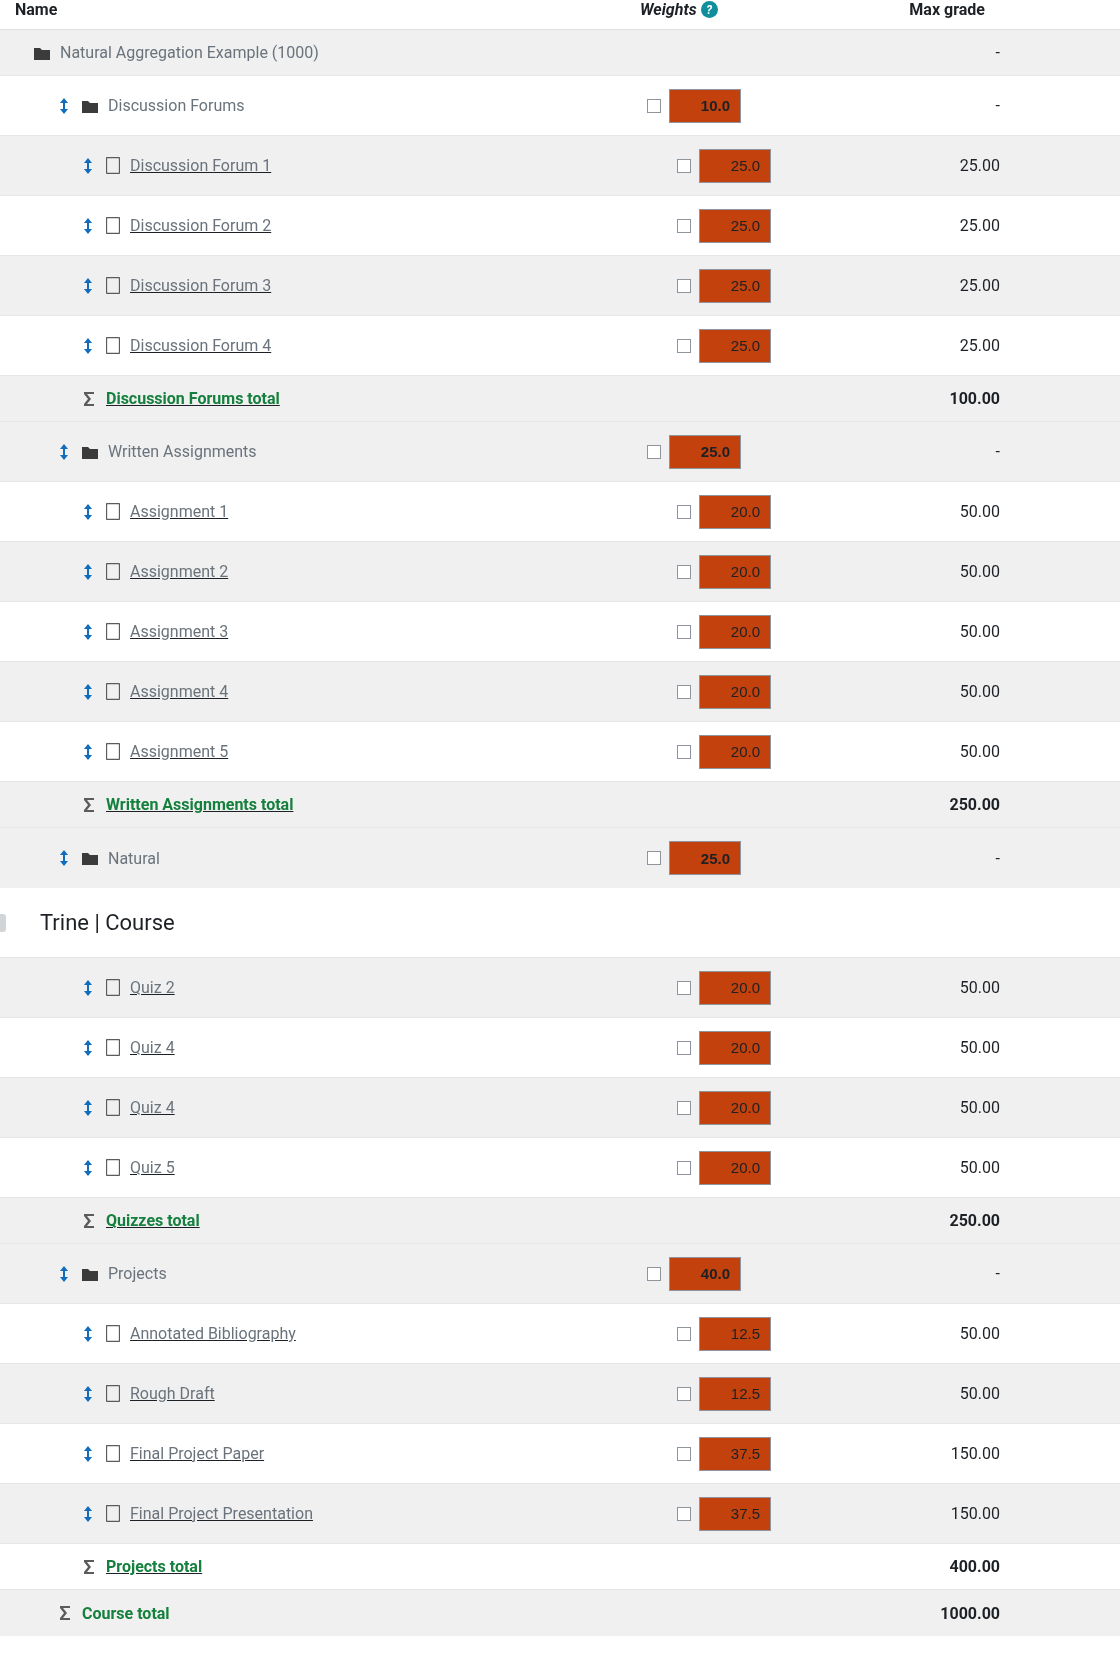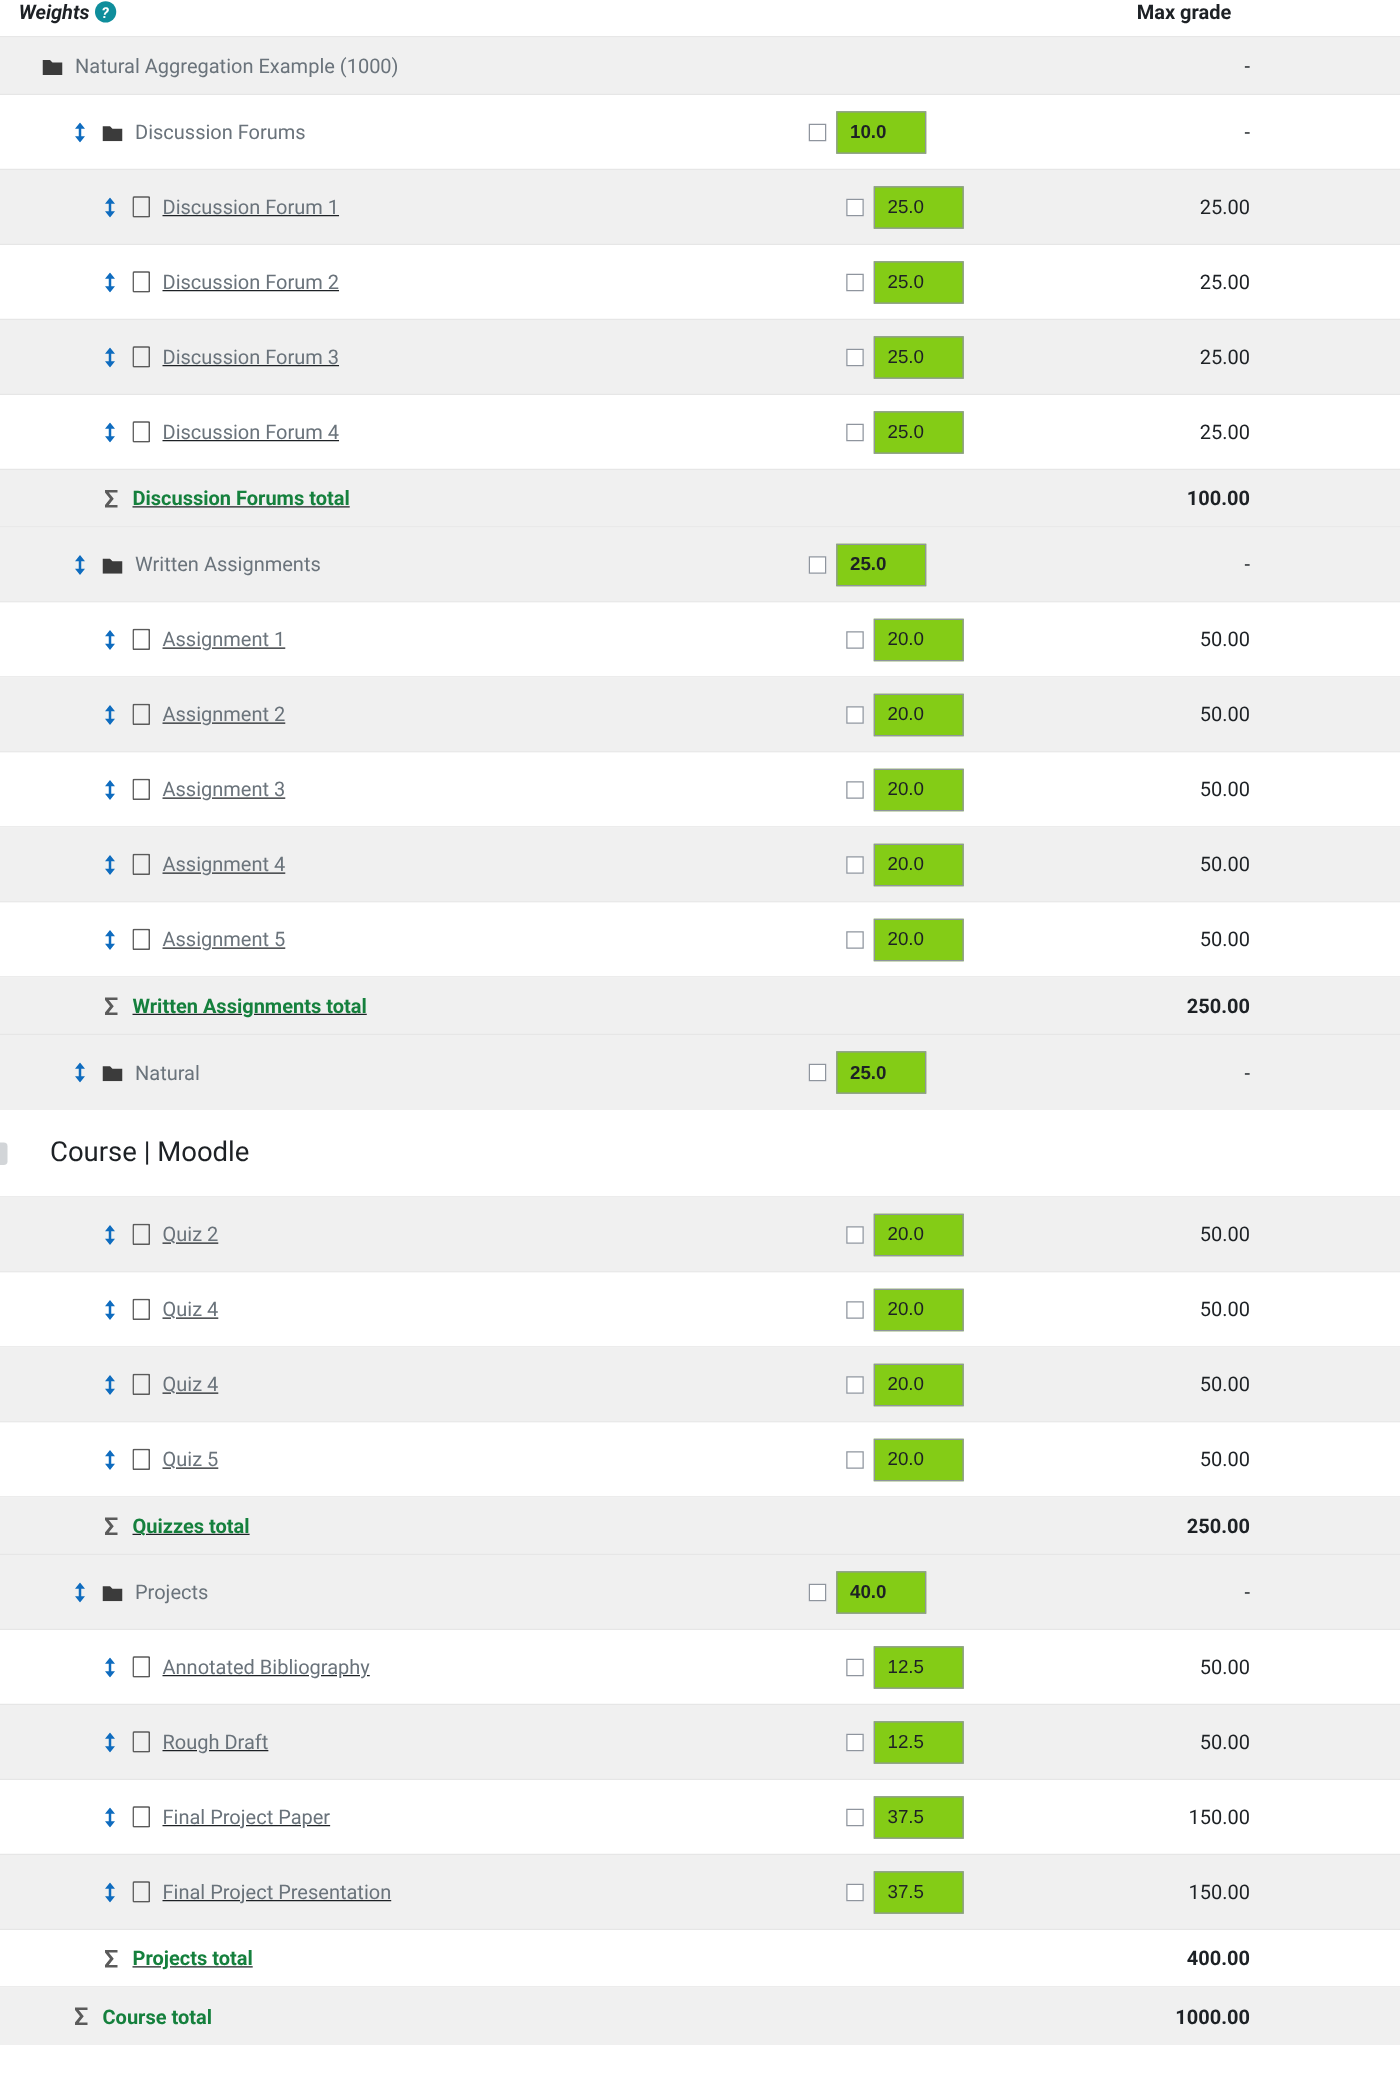--- a/index.html
+++ b/index.html
@@ -72,24 +72,25 @@
   width: 14px; height: 14px;
   border: 1px solid #8f959e;
   background: #fff;
   margin-right: 8px;
   flex-shrink: 0;
 }
 .weight-input {
   width: 72px;
   height: 34px;
   border: 1px solid #8f959e;
-  background: #84cc16;
+  background: #c2410c;
   padding: 0 10px;
   font-size: 15px;
   color: #1d2125;
+  text-align: right;
 }
 .weight-input.bold { font-weight: 700; }
 
 .help-icon {
   display: inline-flex;
   width: 17px; height: 17px;
   border-radius: 50%;
   background: #0f8e9c;
   color: #fff;
   font-size: 12px;
@@ -136,20 +137,21 @@
       </g>
     <g id="sigma">
         <path d="M2 1 L12 1 L12 3 L5 3 L9 8 L5 13 L12 13 L12 15 L2 15 L2 13 L6 8 L2 3 Z" fill="currentColor"></path>
       </g>
   </defs>
 </svg>
 
 <div class="table">
 
   <div class="header-row">
+    <div class="col-name">Name</div>
     <div class="col-weight">
       <span>Weights</span>
       <span class="help-icon">?</span>
     </div>
     <div class="col-maxgrade">Max grade</div>
   </div>
 
   <div class="row alt" style="min-height:46px">
     <div class="name-cell indent0">
       <svg class="folder-icon">
@@ -371,21 +373,21 @@
       <span class="label-text">Natural</span>
     </div>
     <div class="weight-cell">
       <span class="checkbox"></span>
       <input class="weight-input bold" value="25.0" style="">
     </div>
     <div class="maxgrade-cell"><span class="dash">-</span></div>
   </div>
 
   <div class="breadcrumb-bar">
-    <span>Course | Moodle</span>
+    <span>Trine | Course</span>
   </div>
 
   <div class="row alt">
     <div class="name-cell indent2">
       <svg class="move-icon">
           <use href="#move-v"></use>
         </svg>
       <svg class="doc-icon">
           <use href="#doc"></use>
         </svg>

